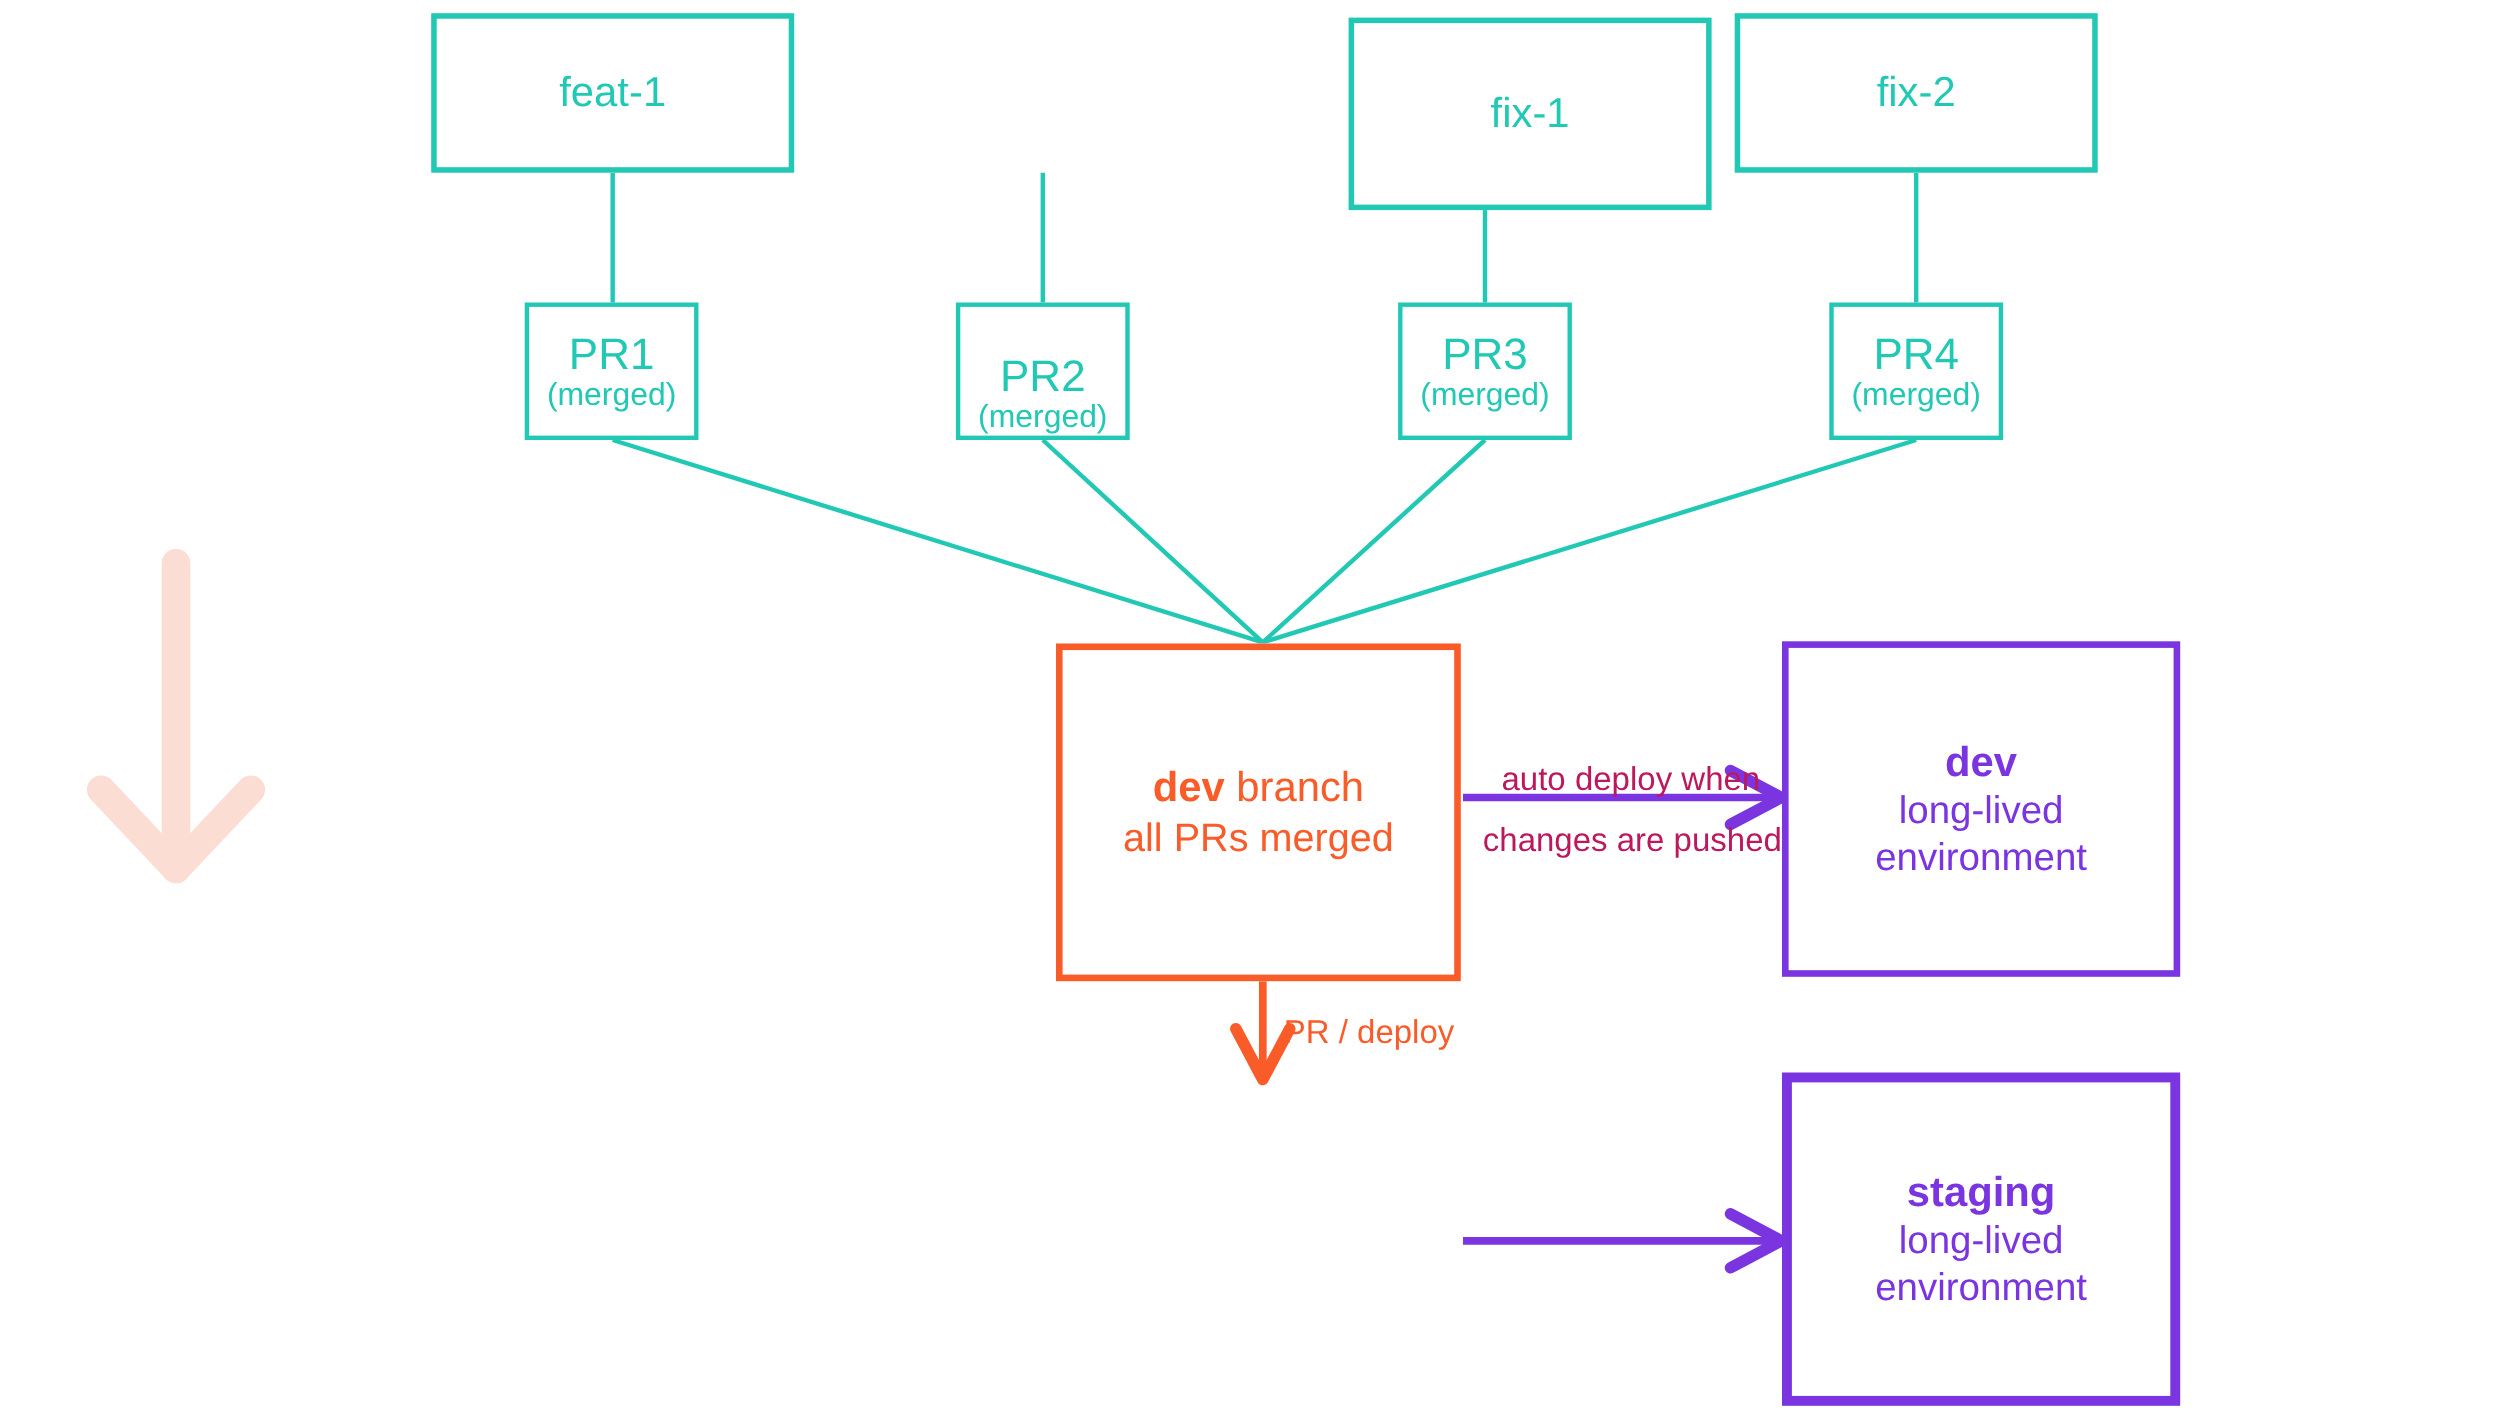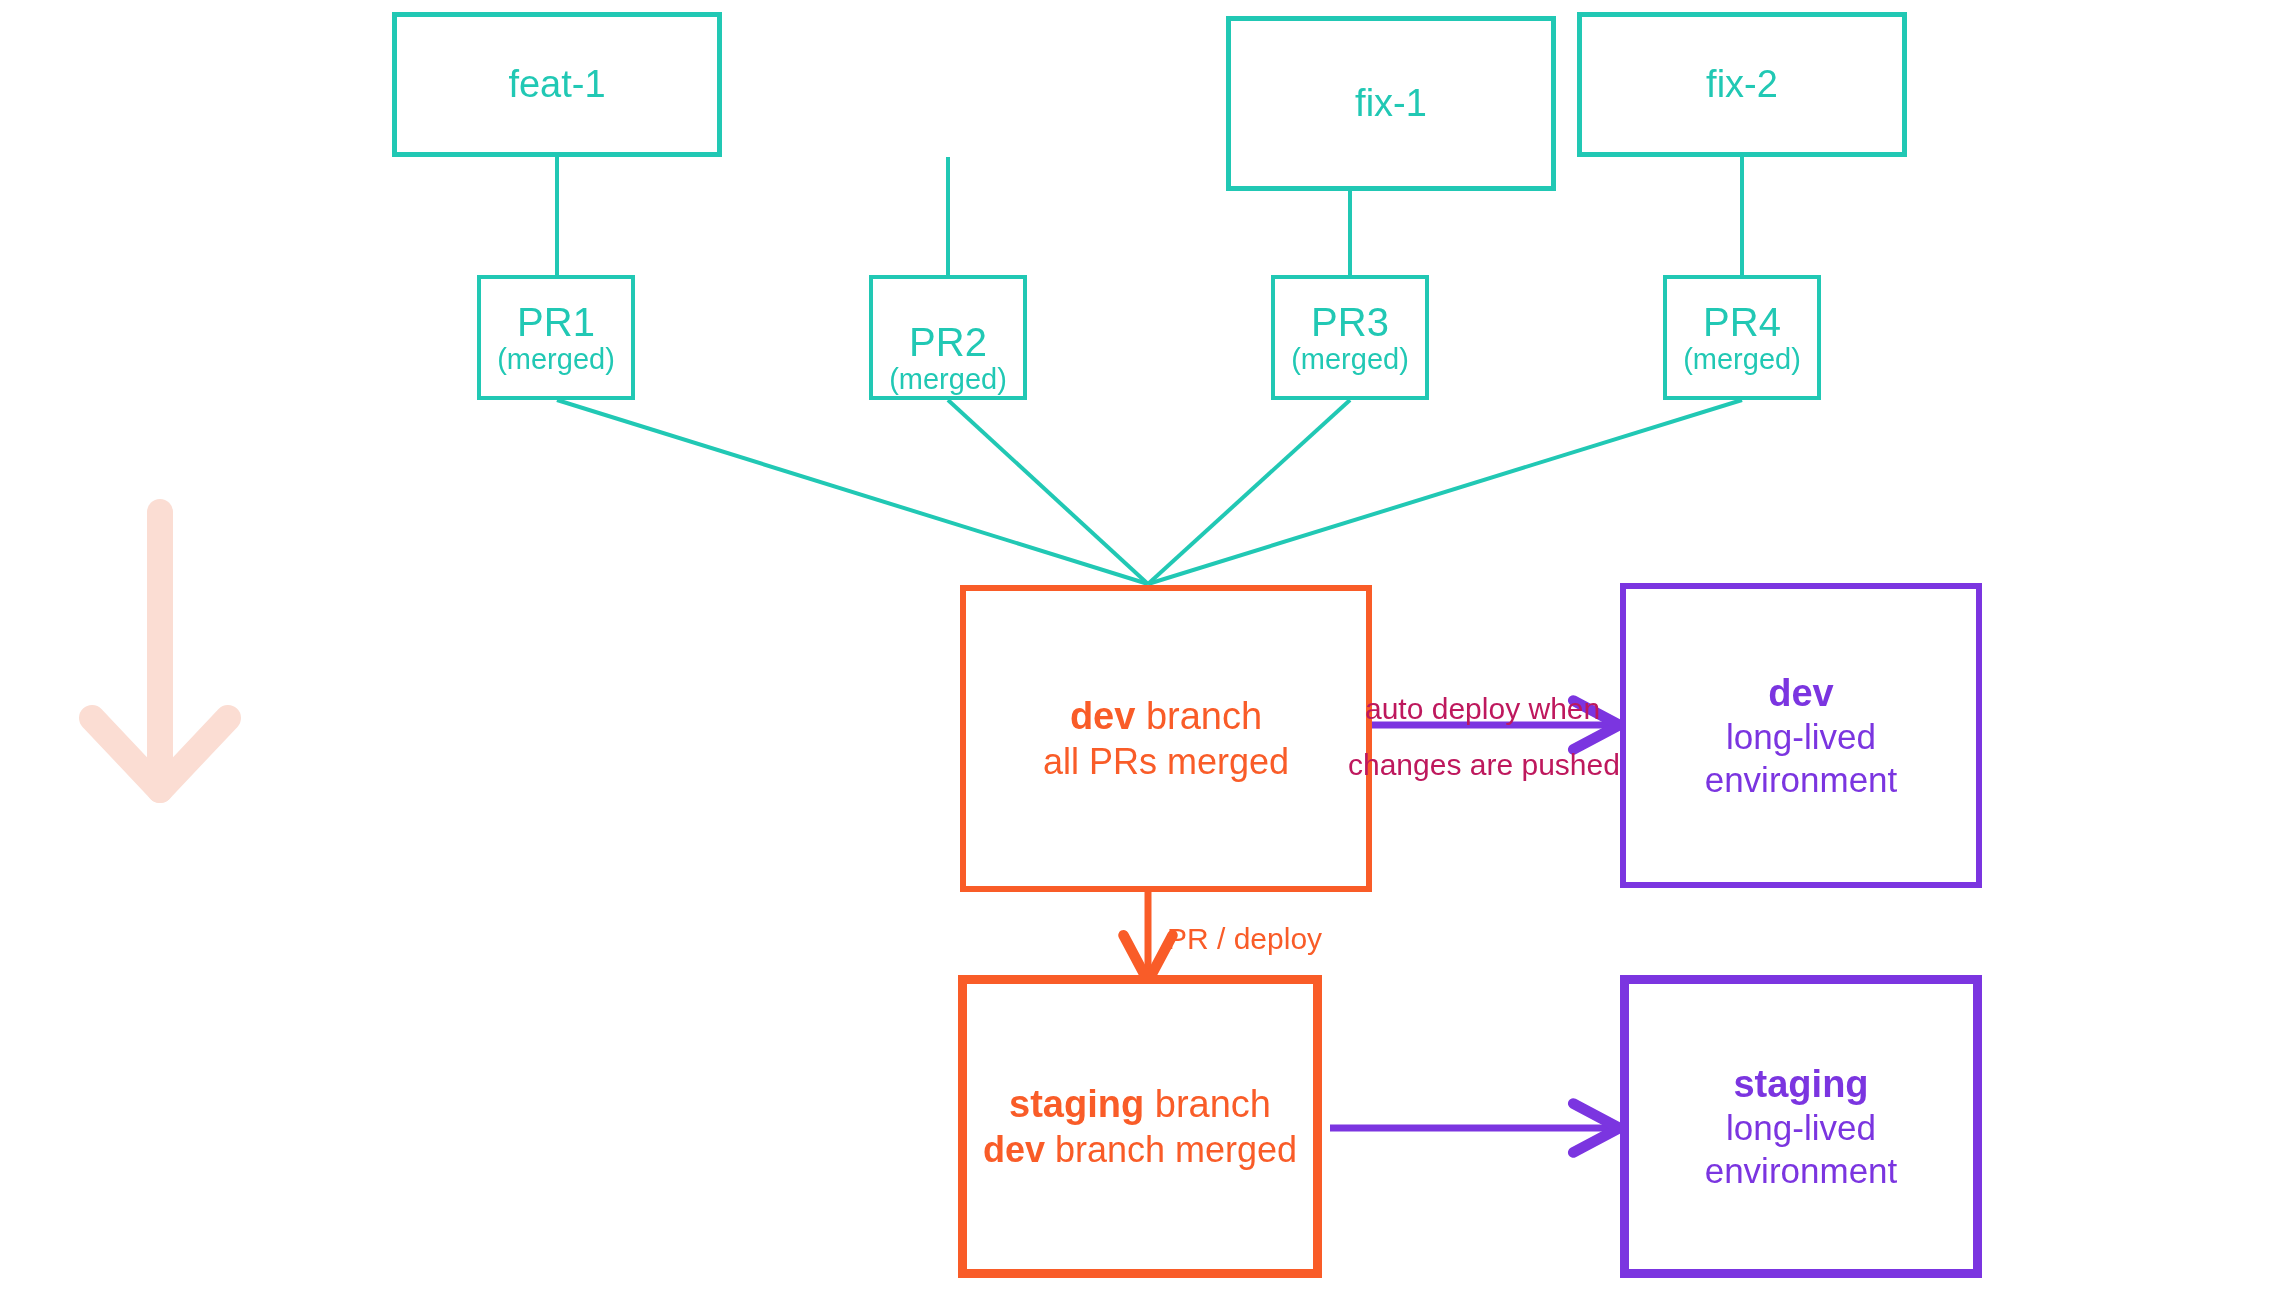--- a/index.html
+++ b/index.html
@@ -191,43 +191,35 @@
   <div class="node node-pr" style="left:1271px; top:275px; width:158px; height:125px;">
     <div class="t-pr-title">PR3</div>
     <div class="t-pr-sub">(merged)</div>
   </div>
 
   <div class="node node-pr" style="left:1663px; top:275px; width:158px; height:125px;">
     <div class="t-pr-title">PR4</div>
     <div class="t-pr-sub">(merged)</div>
   </div>
 
-  <div class="node node-orange" style="left:960px; top:585px; width:412px; height:307px;">
+  <div class="node node-orange" style="left:960px; top:585px; width:368px; height:307px;">
     <div class="t-big">
       <span class="b">dev</span><span> branch</span>
     </div>
     <div class="t-big2">
       <span>all PRs merged</span>
     </div>
   </div>
 
   <div class="node node-purple" style="left:1620px; top:583px; width:362px; height:305px;">
     <div class="t-env-title">dev</div>
     <div class="t-env-sub">long-lived</div>
     <div class="t-env-sub">environment</div>
   </div>
 
-  <div class="node node-orange-thick" style="left:958px; top:975px; width:364px; height:303px;">
-    <div class="t-big">
-      <span class="b">staging</span><span> branch</span>
-    </div>
-    <div class="t-big2">
-      <span class="b">dev</span><span> branch merged</span>
-    </div>
-  </div>
 
   <div class="node node-purple-thick" style="left:1620px; top:975px; width:362px; height:303px;">
     <div class="t-env-title">staging</div>
     <div class="t-env-sub">long-lived</div>
     <div class="t-env-sub">environment</div>
   </div>
 
   <div class="edge-label lbl-purple" style="left:1365px; top:692px;">auto deploy when</div>
 
   <div class="edge-label lbl-purple" style="left:1348px; top:748px;">changes are pushed</div>

